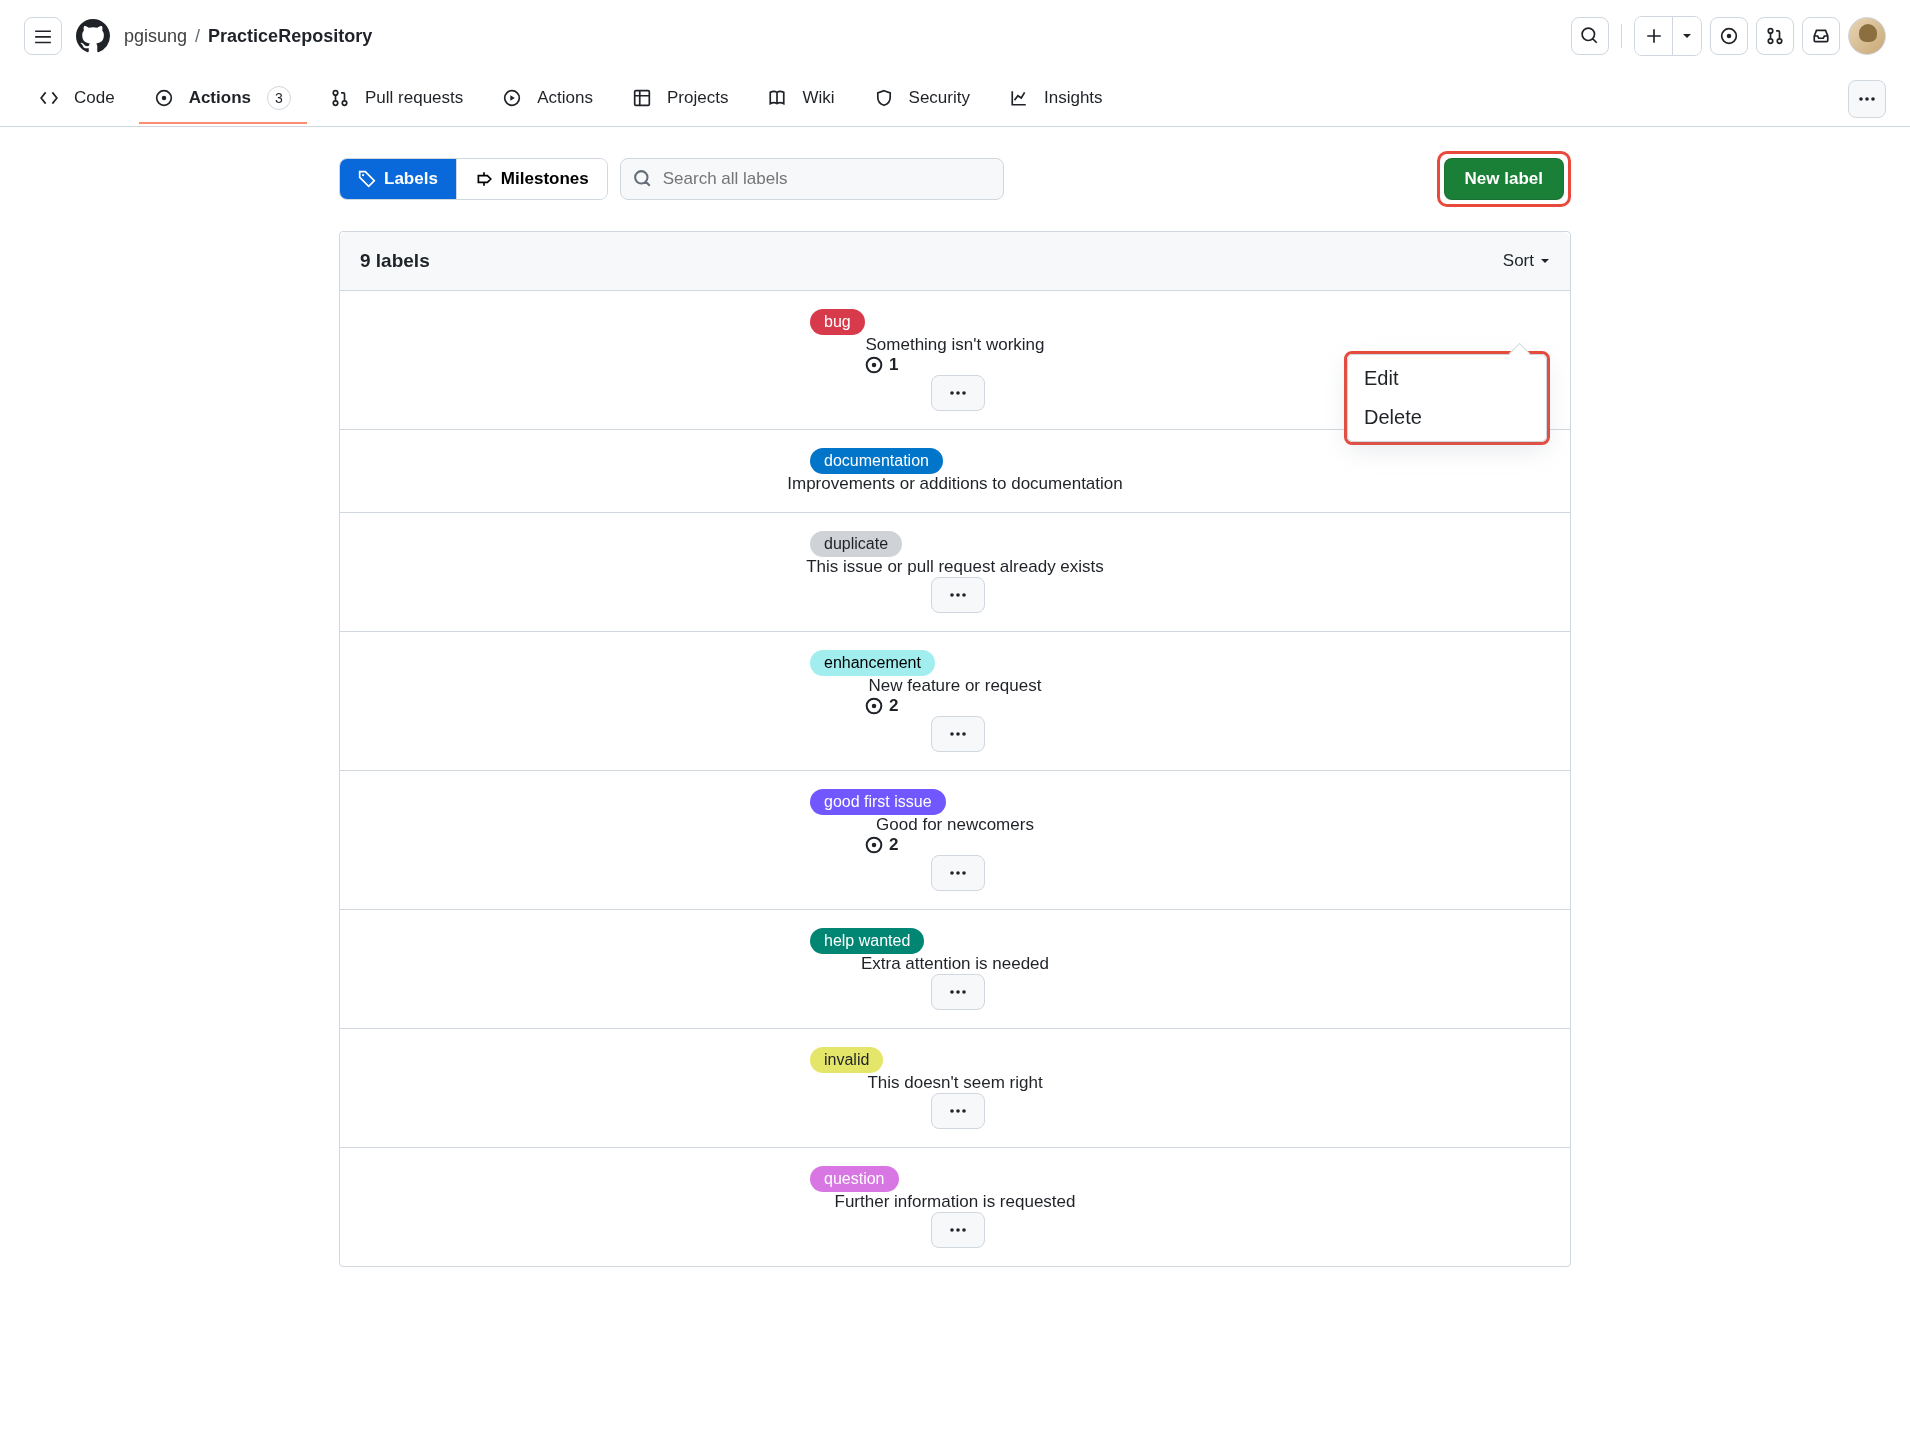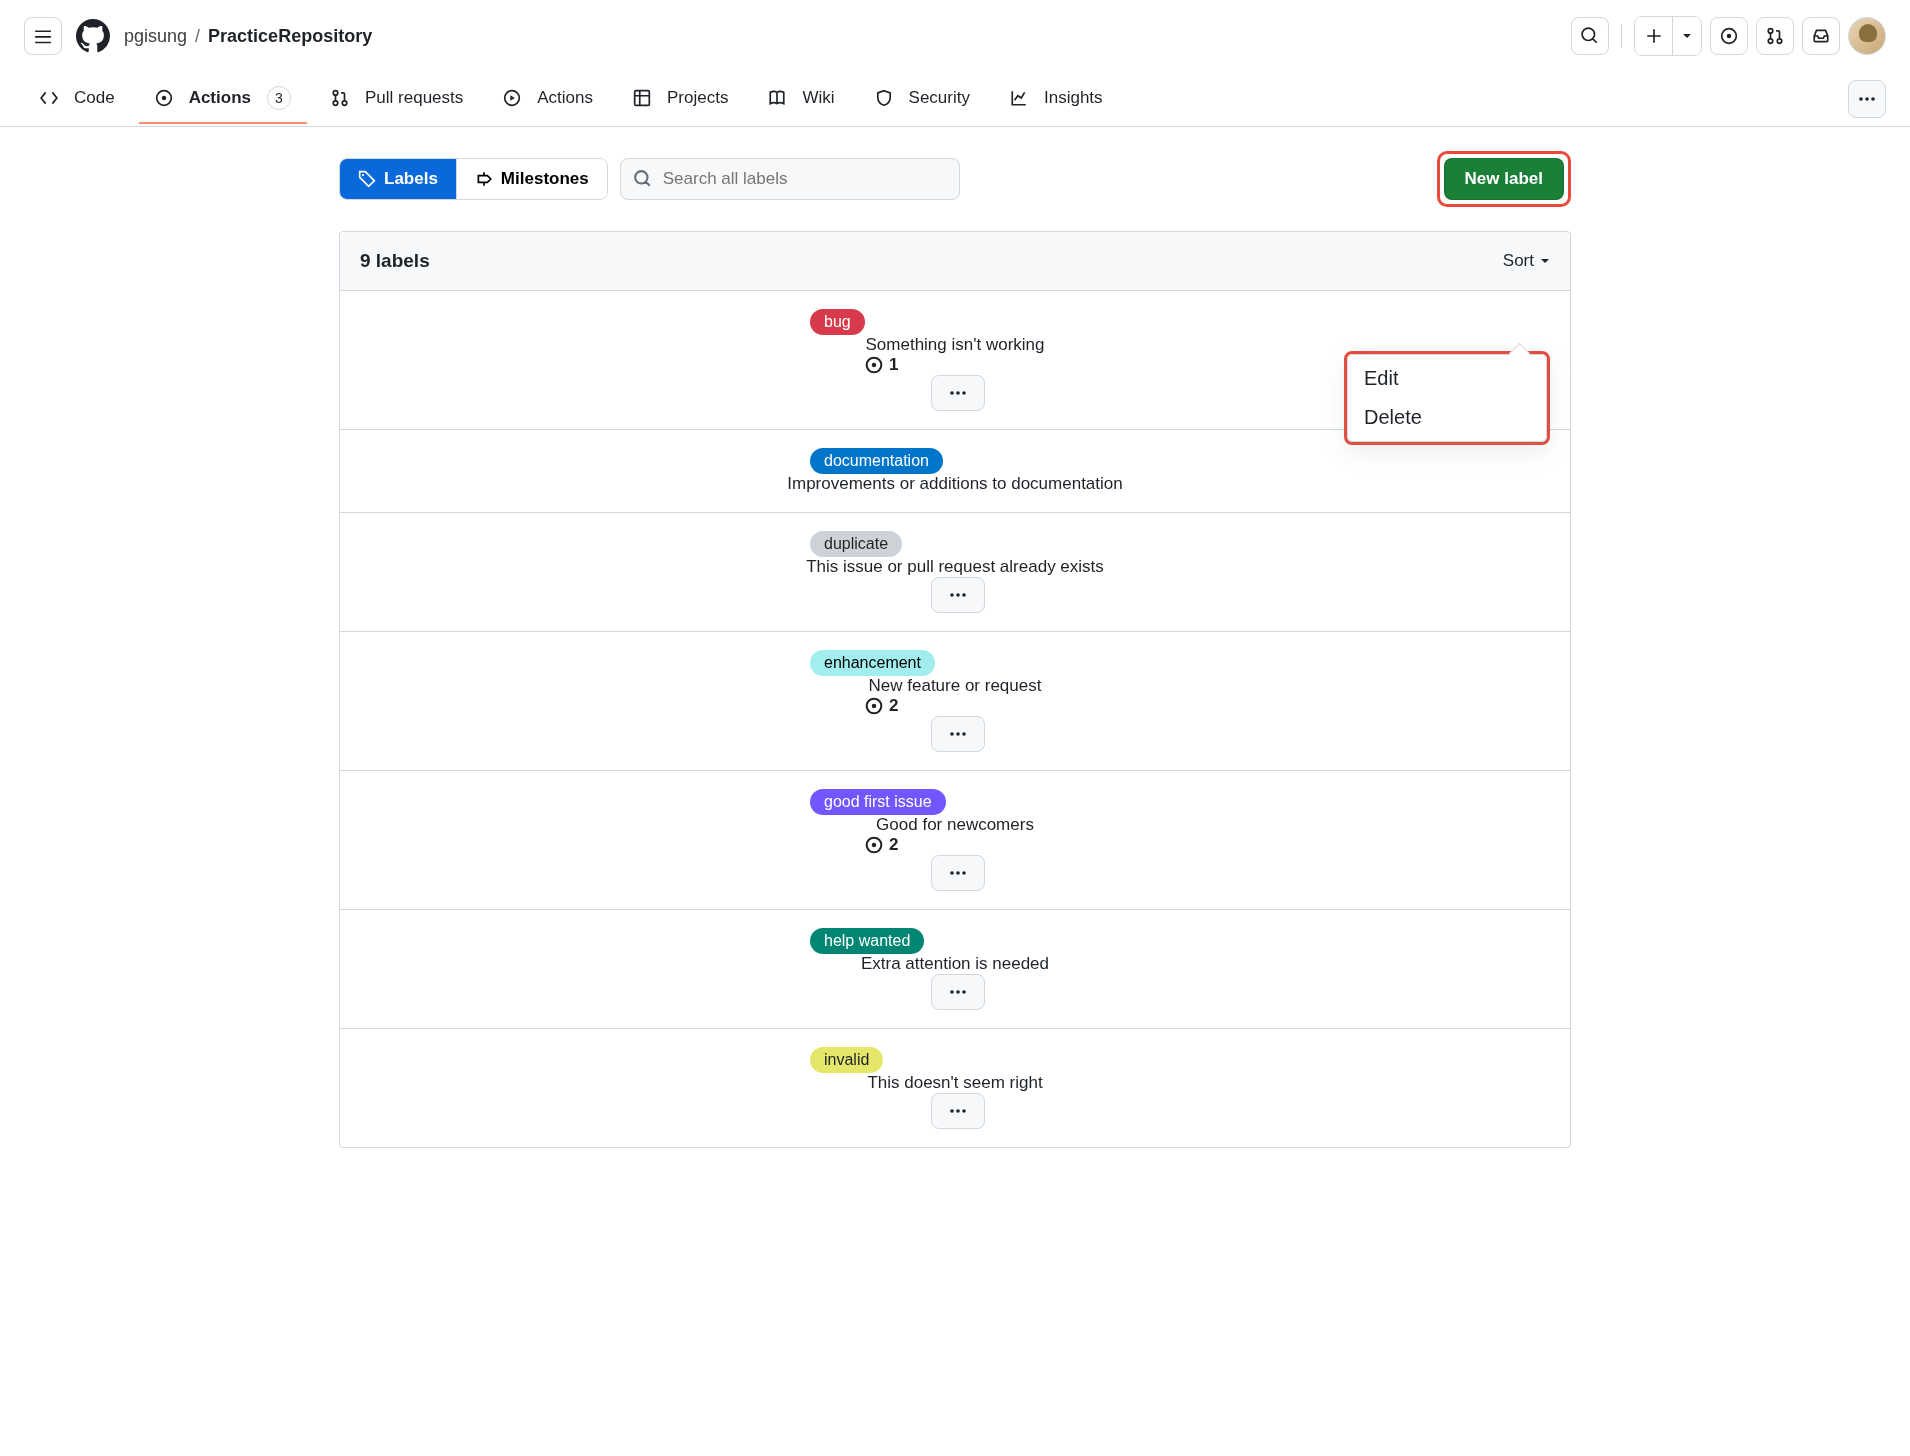--- a/index.html
+++ b/index.html
@@ -25,21 +25,21 @@
 .repo-tab.active { border-bottom-color: #fd8c73; font-weight: 600; }
 .counter { display: inline-flex; align-items: center; justify-content: center; min-width: 24px; height: 24px; padding: 0 6px; font-size: 14px; font-weight: 400; border: 1px solid #d0d7de; border-radius: 12px; }
 .repo-nav-spacer { flex: 1; }
 .kebab { width: 38px; height: 38px; background: #f6f8fa; border: 1px solid #d0d7de; border-radius: 8px; display: flex; align-items: center; justify-content: center; cursor: pointer; margin: 8px 0; }
 .content { padding: 24px; max-width: 1280px; margin: 0 auto; }
 .toolbar { display: flex; align-items: center; gap: 12px; margin-bottom: 24px; }
 .seg-group { display: flex; border: 1px solid #d0d7de; border-radius: 8px; overflow: hidden; }
 .seg-btn { display: flex; align-items: center; gap: 8px; padding: 10px 18px; font-size: 17px; font-weight: 600; cursor: pointer; background: #fff; border: none; }
 .seg-btn.active { background: #0969da; color: #fff; }
 .seg-btn:not(:last-child) { border-right: 1px solid #d0d7de; }
-.search-wrap { position: relative; width: 340px; }
+.search-wrap { position: relative; width: 384px; }
 .search-input { width: 100%; padding: 10px 14px 10px 42px; font-size: 17px; background: #f6f8fa; border: 1px solid #d0d7de; border-radius: 8px; color: #656d76; }
 .search-icon-wrap { position: absolute; left: 14px; top: 50%; transform: translateY(-50%); }
 .toolbar-spacer { flex: 1; }
 .new-label-wrap { border: 3px solid #e9493b; border-radius: 10px; padding: 4px; }
 .new-label-btn { padding: 10px 20px; background: #1a7f37; color: #fff; font-size: 17px; font-weight: 600; border: 1px solid rgba(31,35,40,0.15); border-radius: 8px; cursor: pointer; }
 .panel { border: 1px solid #d0d7de; border-radius: 4px; overflow: visible; }
 .panel-header { display: flex; align-items: center; padding: 18px 20px; background: #f6f8fa; border-bottom: 1px solid #d0d7de; border-radius: 8px 8px 0 0; }
 .panel-title { font-size: 19px; font-weight: 600; }
 .panel-header-spacer { flex: 1; }
 .sort-btn { display: flex; align-items: center; gap: 6px; font-size: 17px; cursor: pointer; background: none; border: none; color: #1f2328; }
@@ -335,15 +335,29 @@
           <div class="label-col-actions">
             <div class="kebab-btn">
               <svg width="18" height="4" viewBox="0 0 18 4">
                 <circle cx="3" cy="2" r="1.8" fill="currentColor"></circle>
                 <circle cx="9" cy="2" r="1.8" fill="currentColor"></circle>
                 <circle cx="15" cy="2" r="1.8" fill="currentColor"></circle>
               </svg>
             </div>
           </div>
         </div>
+        <div class="label-row">
+          <div class="label-col-tag"><span class="label-tag" style="background: rgb(216, 118, 227); color: rgb(255, 255, 255);">question</span></div>
+          <div class="label-col-desc">Further information is requested</div>
+          <div class="label-col-count"></div>
+          <div class="label-col-actions">
+            <div class="kebab-btn">
+              <svg width="18" height="4" viewBox="0 0 18 4">
+                <circle cx="3" cy="2" r="1.8" fill="currentColor"></circle>
+                <circle cx="9" cy="2" r="1.8" fill="currentColor"></circle>
+                <circle cx="15" cy="2" r="1.8" fill="currentColor"></circle>
+              </svg>
+            </div>
+          </div>
+        </div>
       </div>
   </div>
 </div>
 
 </body></html>

